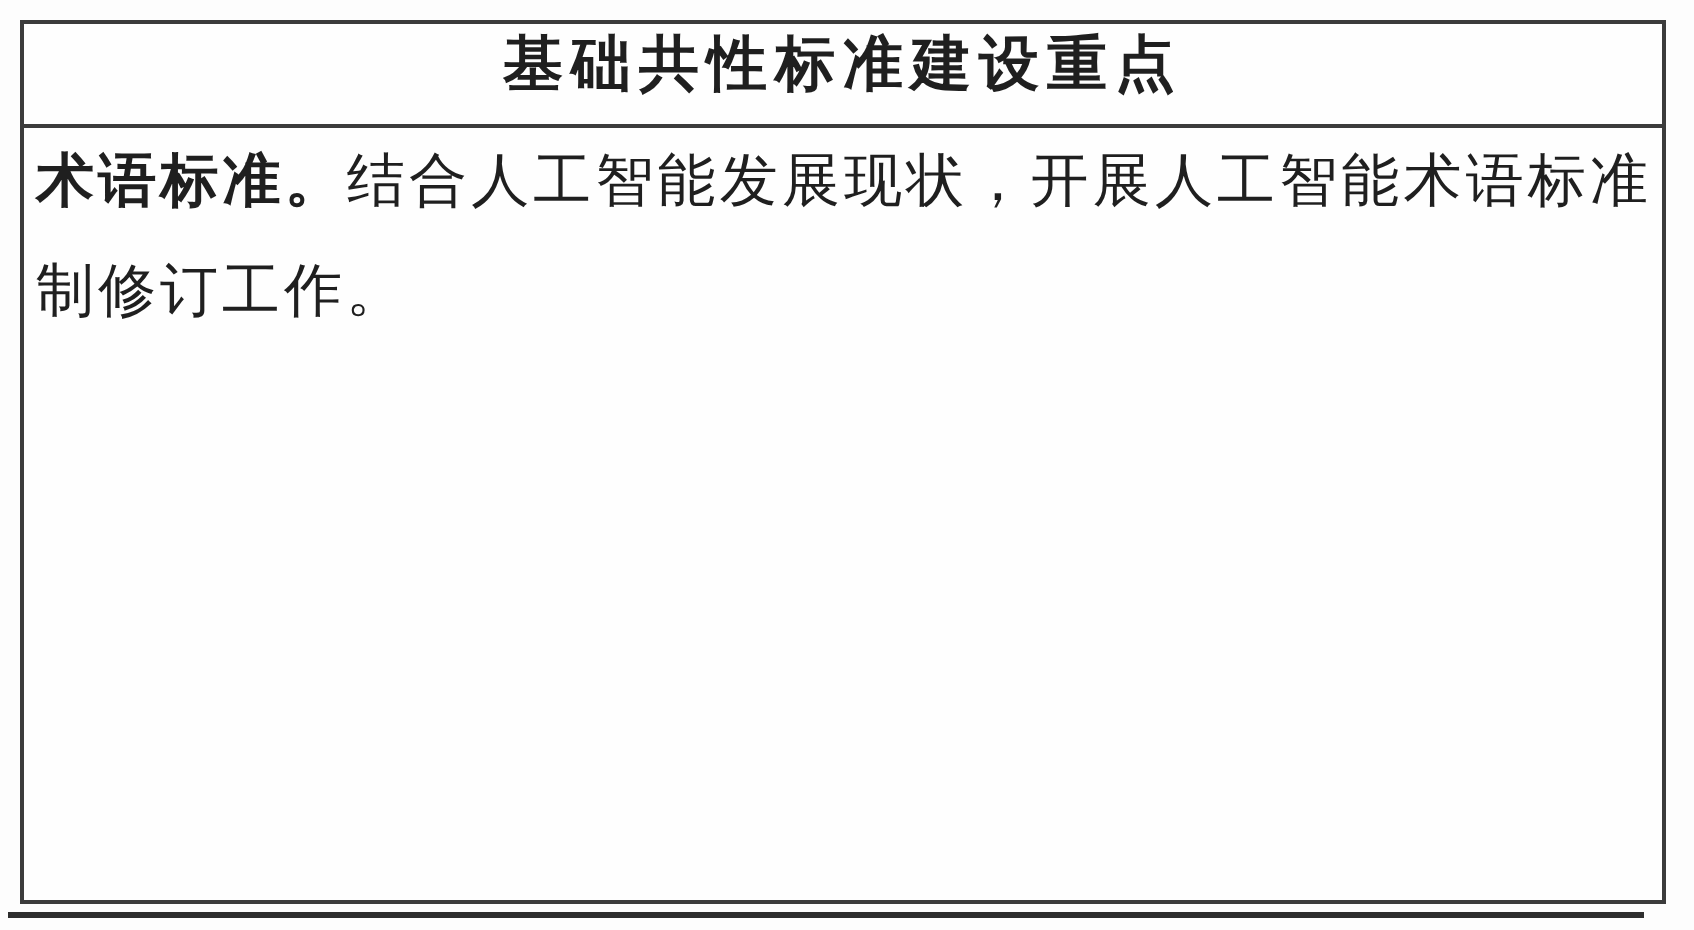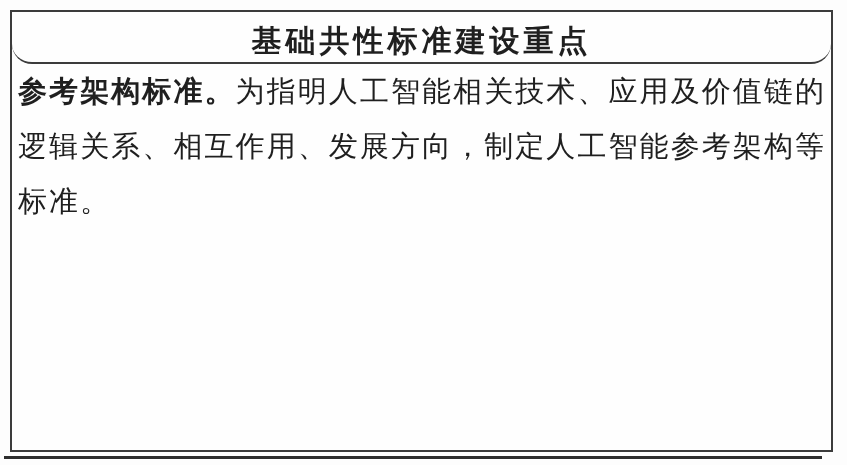--- a/index.html
+++ b/index.html
@@ -27,23 +27,22 @@
     width: 823px;
     height: 442px;
     box-sizing: border-box;
     border: 2px solid var(--border, #3c3c3c);
     background: #fefefe;
   }
   .title-row {
     height: 50px;
     border-bottom: 2px solid var(--border, #3c3c3c);
     display: flex;
-    align-items: flex-end;
+    align-items: flex-start;
     justify-content: center;
-    border-radius: 20px;
   }
   .table-title {
     font-weight: bold;
     font-size: 30px;
     letter-spacing: 4px;
     white-space: nowrap;
   }
   .content-cell {
     padding: 0 5px 0 6px;
   }
@@ -73,22 +72,22 @@
 <div class="page">
 
   <div class="std-table">
 
     <div class="title-row">
       <span class="table-title">基础共性标准建设重点</span>
     </div>
 
     <div class="content-cell">
 
+      <p class="entry"><span class="term">术语标准。</span><span class="desc">结合人工智能发展现状，开展人工智能术语标准制修订工作。</span></p>
 
-      <p class="entry"><span class="term">参考架构标准。</span><span class="desc">为指明人工智能相关技术、应用及价值链的逻辑关系、相互作用、发展方向，制定人工智能参考架构等标准。</span></p>
 
 
     </div>
   </div>
 
   <div class="bottom-rule"></div>
 
 </div>
 
 </body></html>

